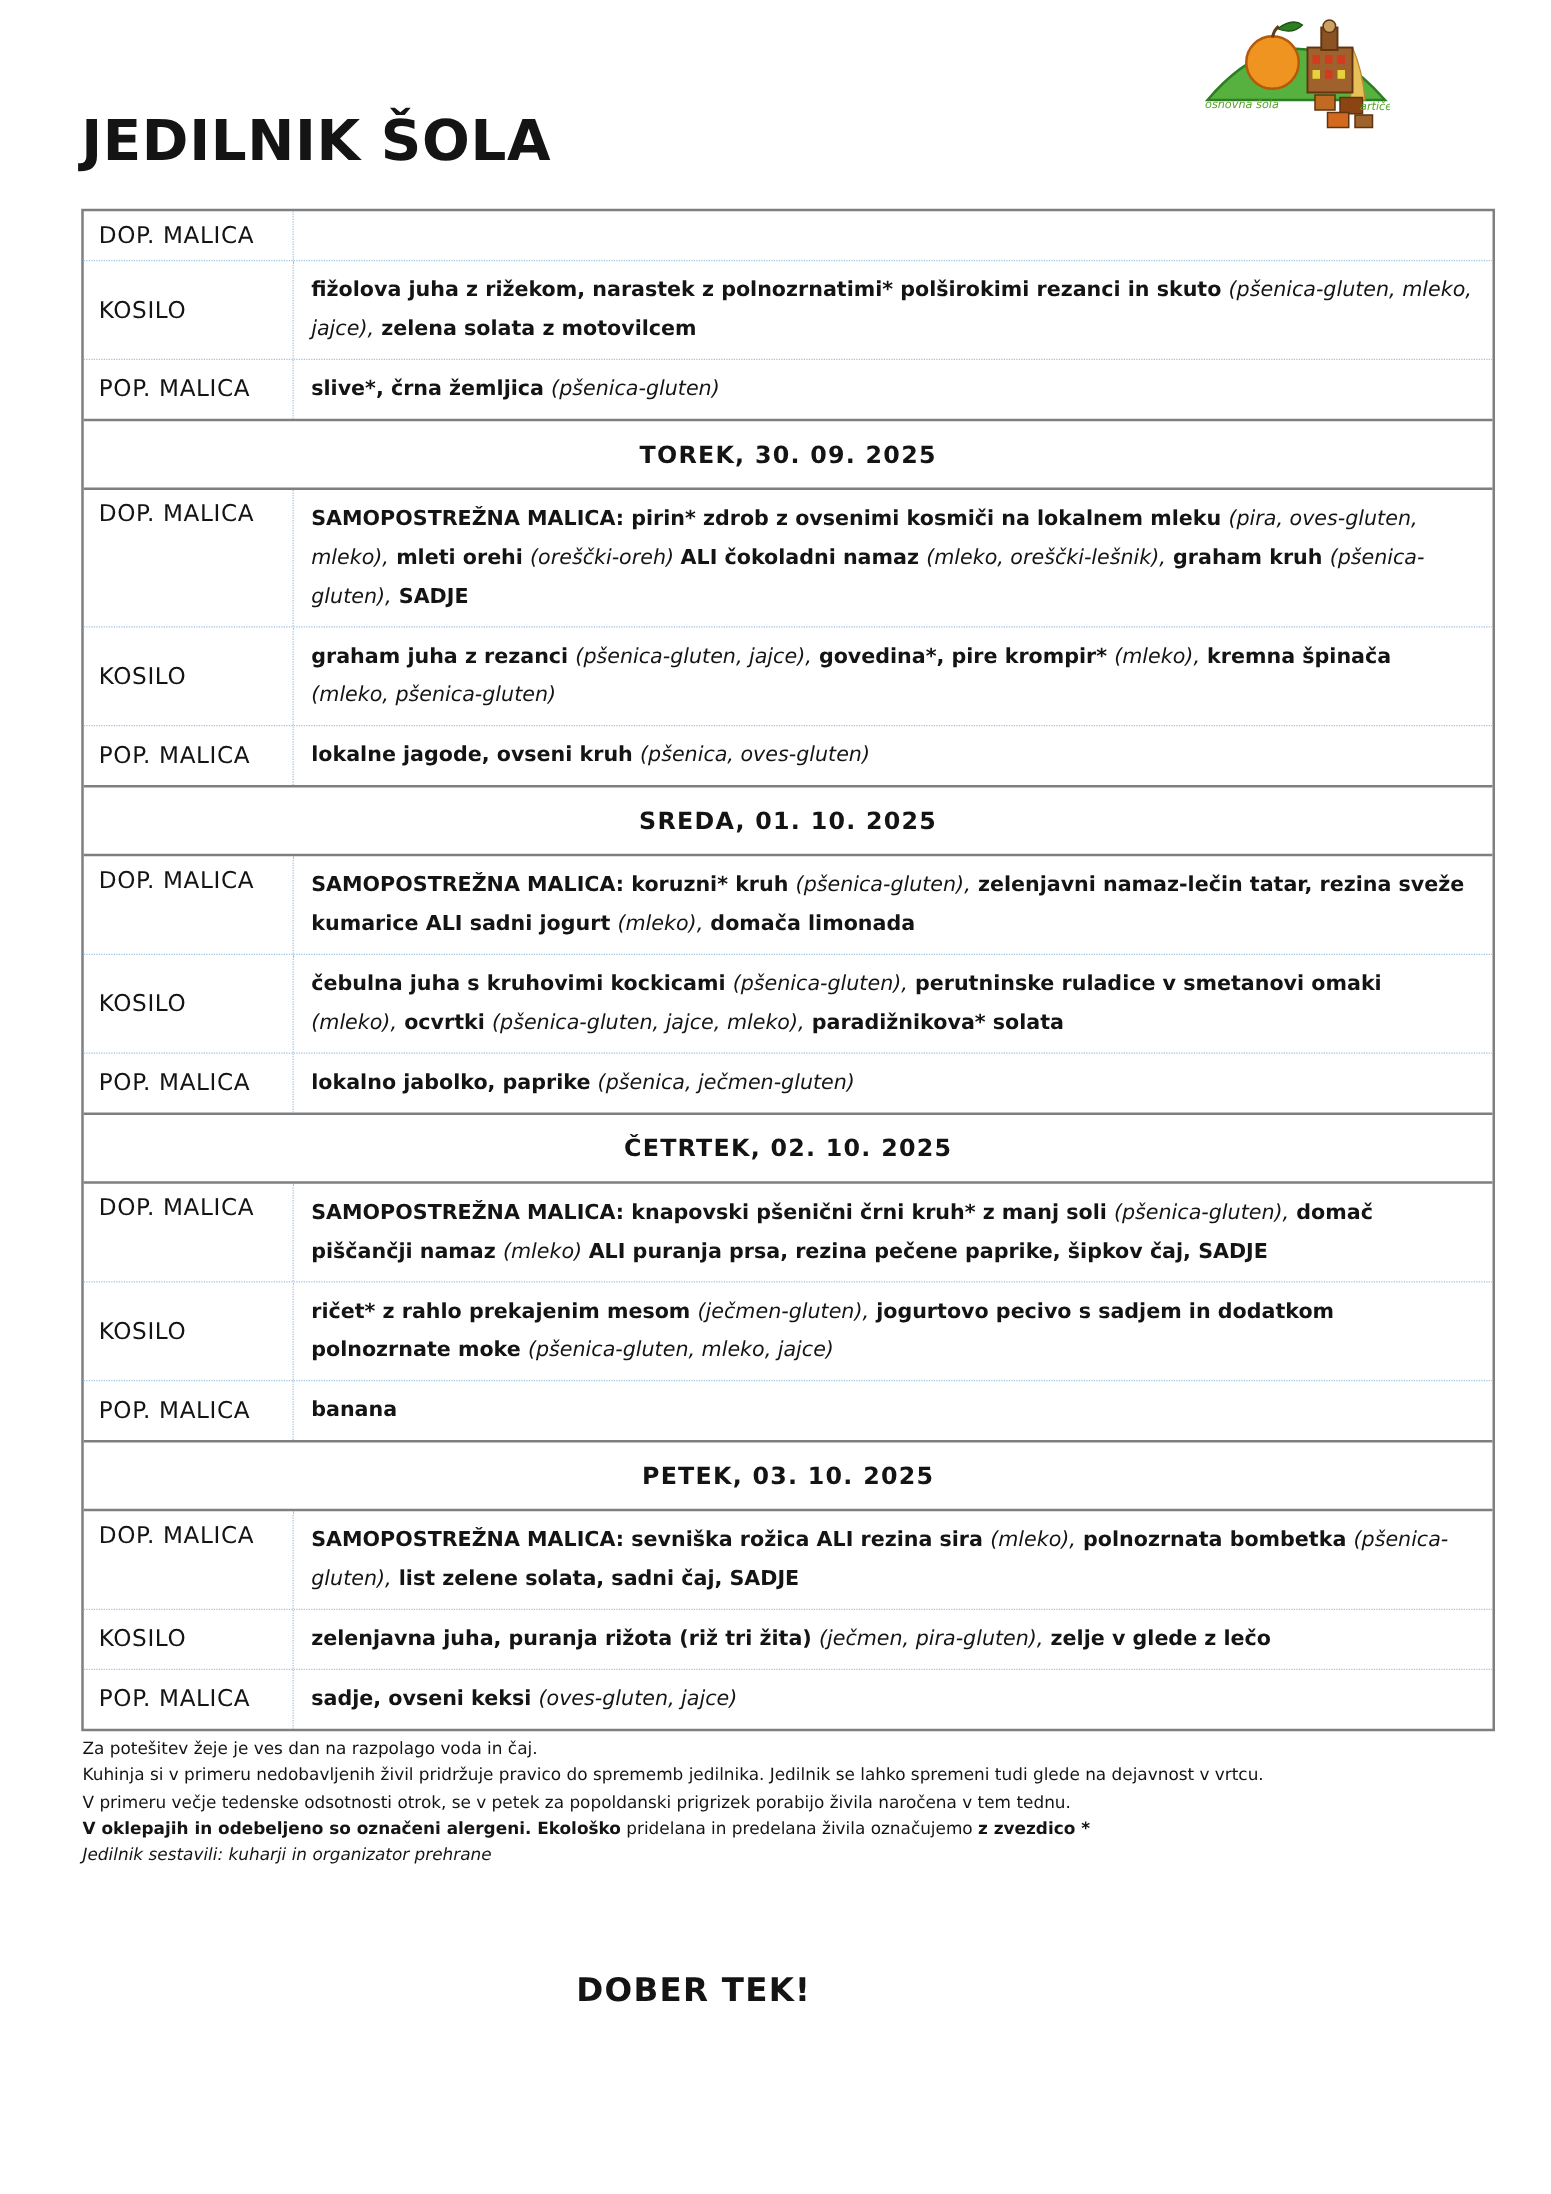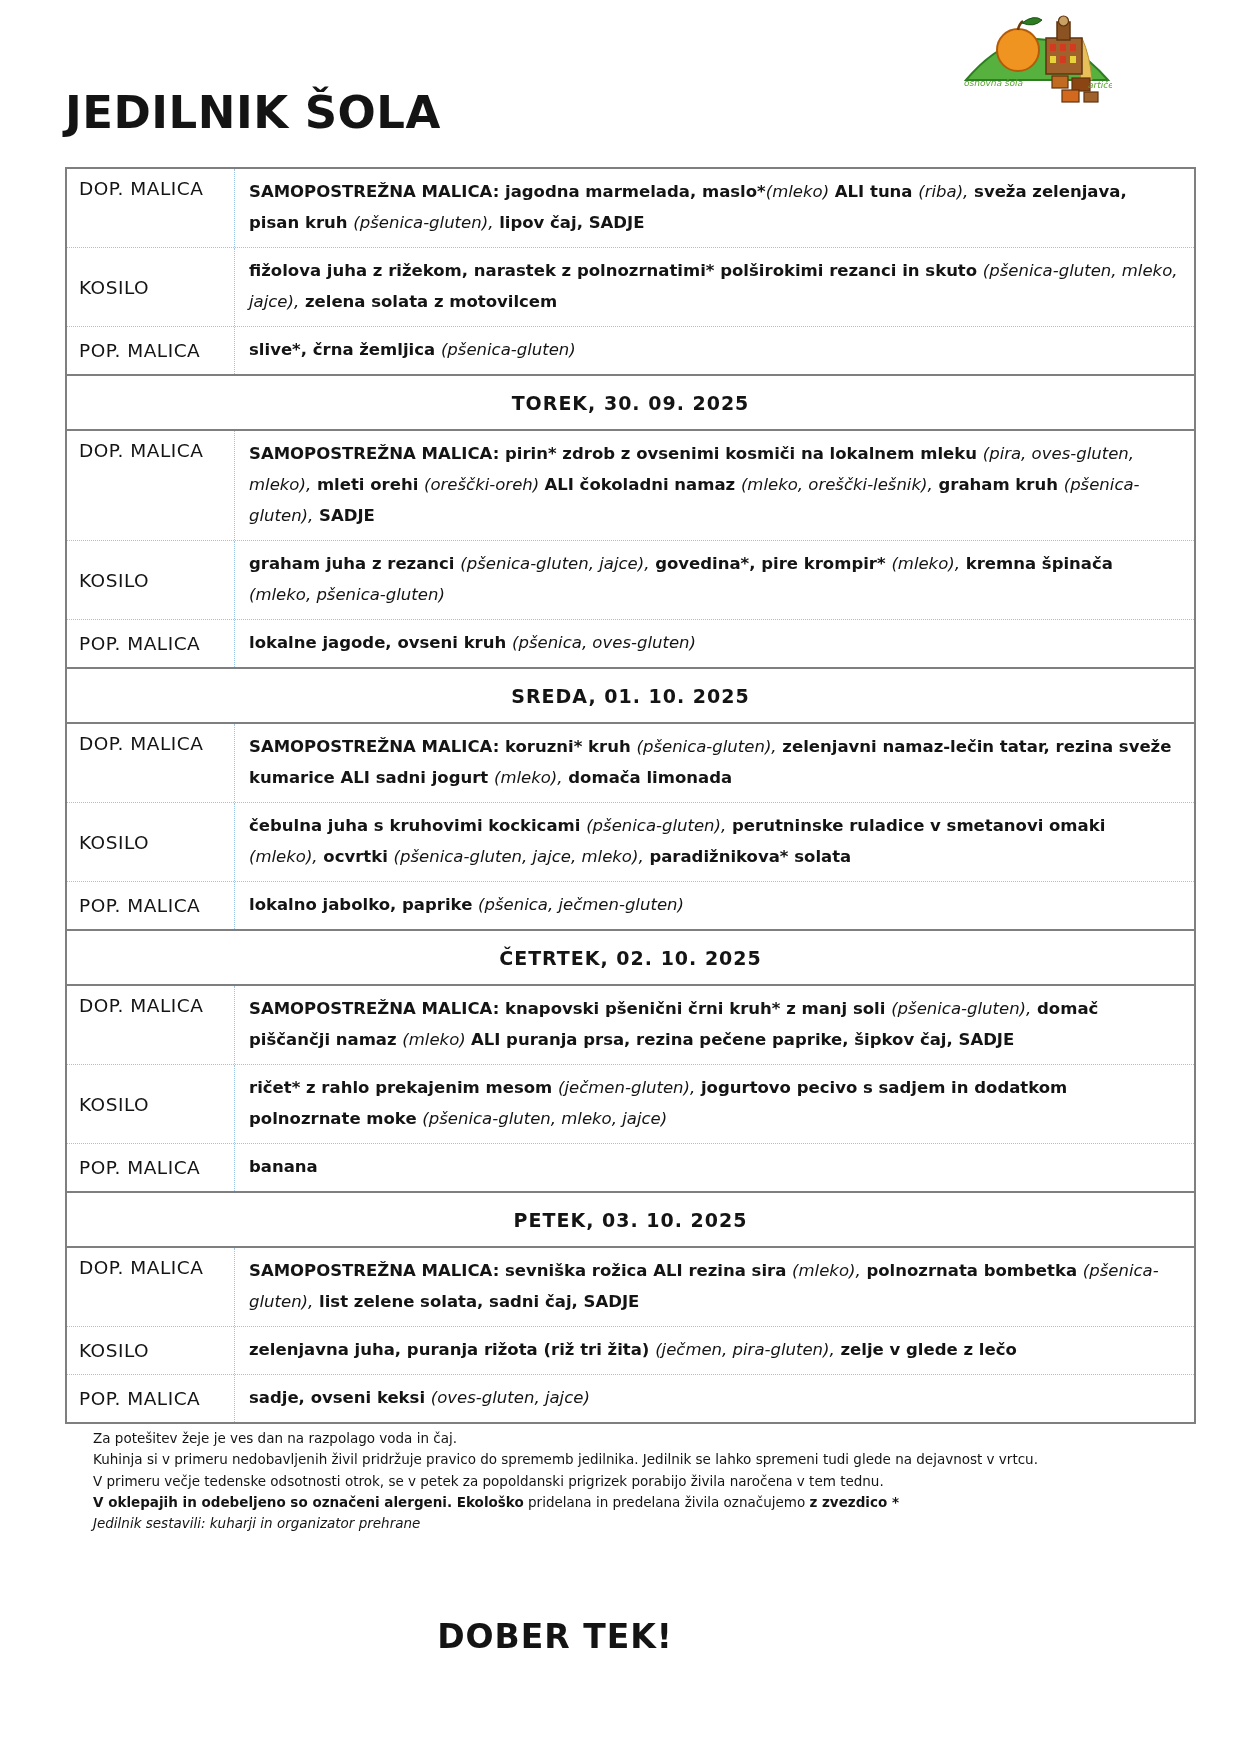--- a/index.html
+++ b/index.html
@@ -38,25 +38,25 @@
     font-size:18.5px;letter-spacing:0.5px;
   }
   .meal-row.center .meal-label{display:flex;align-items:center;padding-top:0;padding-bottom:0;}
   .meal-content{
     flex:1;padding:7px 16px 9px 14px;
     font-size:16.5px;line-height:31px;
   }
   .seg-b{font-weight:700;}
   .seg-i{font-style:italic;font-weight:400;}
   .seg-r{font-weight:400;}
-  .notes{margin:4px 0 0 93px;width:1120px;font-size:13.5px;line-height:1.58;}
+  .notes{margin:4px 0 0 66px;width:1120px;font-size:13.5px;line-height:1.58;}
   .note-line .seg-b{font-weight:700;}
   .note-line .seg-i{font-style:italic;}
   .dober-wrap{margin:82px 0 0 65px;width:980px;text-align:center;}
-  .dober{font-size:33px;font-weight:700;letter-spacing:1px;}
+  .dober{font-size:26px;font-weight:700;letter-spacing:1px;}
 </style>
 </head>
 <body>
 
 <div class="logo">
   <svg viewBox="0 0 152 92" width="152" height="92">
 
     <path d="M6,66 Q76,-16 148,66 L6,66 Z" fill="#57b13f" stroke="#2f7d22" stroke-width="2"></path>
 
     <path d="M116,26 Q124,44 120,66 L132,66 Q130,42 122,24 Z" fill="#e7c05a" stroke="#b98a2e" stroke-width="1"></path>
@@ -91,21 +91,20 @@
   </svg>
 </div>
 
 <div class="title-wrap">
   <span class="page-title">JEDILNIK ŠOLA</span>
 </div>
 
 <div class="menu-table">
     <div class="meal-row">
       <div class="meal-label">DOP. MALICA</div>
-      <div class="meal-content"><span class="seg-b">SAMOPOSTREŽNA MALICA: jagodna marmelada, maslo*</span><span class="seg-i">(mleko)</span><span class="seg-b"> ALI tuna </span><span class="seg-i">(riba),</span><span class="seg-b"> sveža zelenjava, pisan kruh </span><span class="seg-i">(pšenica-gluten),</span><span class="seg-b"> lipov čaj, SADJE</span></div>
     </div>
     <div class="meal-row center">
       <div class="meal-label">KOSILO</div>
       <div class="meal-content"><span class="seg-b">fižolova juha z rižekom, narastek z polnozrnatimi* polširokimi rezanci in skuto </span><span class="seg-i">(pšenica-gluten, mleko, jajce),</span><span class="seg-b"> zelena solata z motovilcem</span></div>
     </div>
     <div class="meal-row center">
       <div class="meal-label">POP. MALICA</div>
       <div class="meal-content"><span class="seg-b">slive*, črna žemljica </span><span class="seg-i">(pšenica-gluten)</span></div>
     </div>
     <div class="day-header">TOREK, 30. 09. 2025</div>

